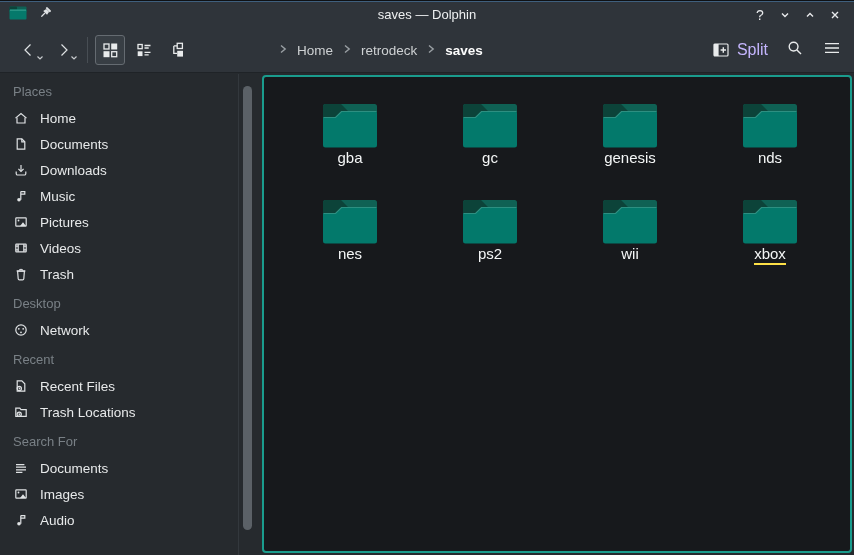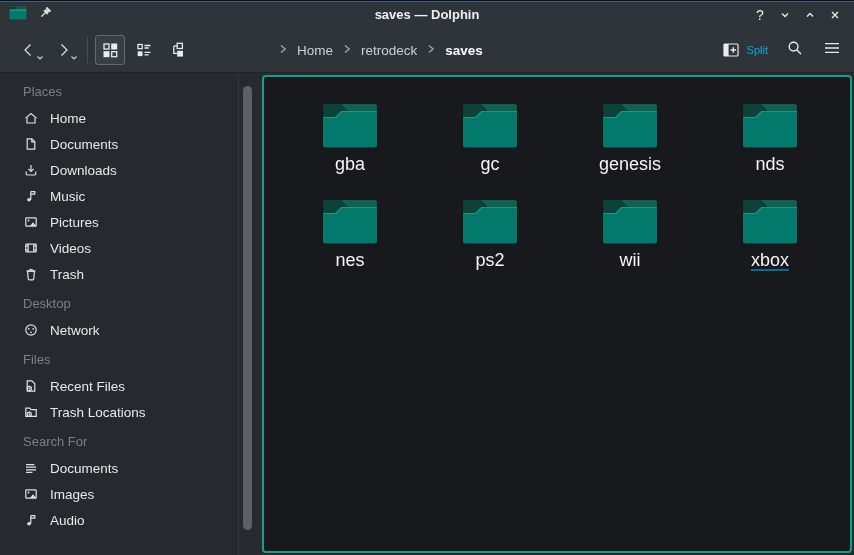--- a/index.html
+++ b/index.html
@@ -3,21 +3,21 @@
 <meta charset="utf-8">
 <style>
   html,body{margin:0;padding:0;background:#0c0e10;}
   *{box-sizing:border-box;font-family:"Liberation Sans",sans-serif;}
   .window{position:relative;width:854px;height:555px;background:#262a2e;overflow:hidden;
           border-top:1px solid #0f1114;}
   
   .titlebar{height:27px;background:#2f343a;display:flex;align-items:center;
             box-shadow:inset 0 1px 0 #3f5f7d;position:relative;}
   .tb-left{display:flex;align-items:center;gap:10px;padding-left:9px;z-index:2;}
-  .tb-title{position:absolute;left:0;right:0;text-align:center;font-size:13px;color:#eef0f1;font-weight:bold;}
+  .tb-title{position:absolute;left:0;right:0;text-align:center;font-size:13px;color:#eef0f1;}
   .tb-controls{margin-left:auto;display:flex;align-items:center;gap:7px;padding-right:10px;z-index:2;}
   .tb-btn{width:18px;height:18px;display:flex;align-items:center;justify-content:center;
           color:#e8eaec;font-size:13px;cursor:default;}
   .tb-btn svg{stroke:#e8eaec;stroke-width:1.4;fill:none;}
   .help-glyph{font-size:14px;font-weight:400;}
   
   .toolbar{height:45px;background:#2f343a;display:flex;align-items:center;
            padding:0 12px;border-bottom:1px solid #1f2327;}
   .nav-btn{position:relative;width:34px;height:32px;display:flex;align-items:center;justify-content:center;}
   .nav-btn svg{stroke:#dfe2e4;stroke-width:1.2;fill:none;}
@@ -26,42 +26,42 @@
   .tb-sep{width:1px;height:26px;background:#484e54;margin:0 7px;}
   .view-btn{width:30px;height:30px;display:flex;align-items:center;justify-content:center;
             border-radius:3px;margin-right:4px;}
   .view-btn.selected{background:#383e44;border:1px solid #656b71;}
   .view-btn svg{fill:#e9ebec;stroke:#e9ebec;}
   .crumbs{display:flex;align-items:center;gap:9px;margin-left:81px;font-size:13.5px;}
   .crumb{color:#ced1d3;}
   .crumb.current{color:#fdfdfd;font-weight:700;}
   .crumb-sep svg{stroke:#9aa0a4;stroke-width:1.4;fill:none;}
   .tool-right{margin-left:auto;display:flex;align-items:center;gap:18px;}
-  .split-btn{display:flex;align-items:center;gap:7px;color:#0ea5e9;font-size:11px;}
+  .split-btn{display:flex;align-items:center;gap:7px;color:#c4b5fd;font-size:16px;}
   .split-btn svg{stroke:#e9ebec;fill:none;stroke-width:1.2;}
   .tool-icon svg{stroke:#e9ebec;fill:none;stroke-width:1.4;}
   
   .body{position:absolute;top:73px;left:0;right:0;bottom:0;background:#262a2e;}
-  .sidebar{position:absolute;left:0;top:0;bottom:0;width:310px;padding:5px 0 0 23px;overflow:hidden;}
+  .sidebar{position:absolute;left:0;top:0;bottom:0;width:310px;padding:5px 0 0 13px;overflow:hidden;}
   .sb-header{height:26px;line-height:26px;font-size:13px;color:#798086;margin-top:4px;}
   .sb-header:first-child{margin-top:0;}
   .sb-item{height:26px;display:flex;align-items:center;gap:11px;}
   .sb-icon{width:16px;height:16px;display:flex;}
   .sb-icon svg{stroke:#dfe2e4;fill:none;stroke-width:1.2;color:#dfe2e4;}
   .sb-label{font-size:13.5px;color:#e7e9ea;}
   .sb-sepline{position:absolute;left:238px;top:0;bottom:0;width:1px;background:#33383d;}
   .sb-thumb{position:absolute;left:243px;top:12px;width:9px;height:444px;border-radius:4.5px;background:#5b6167;}
   
   .main{position:absolute;left:262px;top:1px;right:2px;bottom:2px;background:#17191c;
         border:2px solid #1a9c8d;border-radius:4px;overflow:hidden;}
   .grid{display:flex;flex-wrap:wrap;padding:23px 0 0 16px;width:576px;}
   .cell{width:140px;height:96px;display:flex;flex-direction:column;align-items:center;}
   .folder-icon{width:58px;height:50px;display:block;}
-  .folder-label{margin-top:6px;font-size:18px;color:#f4f6f6;line-height:16px;}
-  .folder-label.selected{border-bottom:2px solid #0369a1;padding-bottom:1px;}
+  .folder-label{font-size:15px;color:#f4f6f6;line-height:16px;}
+  .folder-label.selected{border-bottom:2px solid #fde047;padding-bottom:1px;}
 </style>
 </head>
 <body>
 
 <div class="window">
 
   <div class="titlebar">
     <div class="tb-left">
       <span>
         <svg width="18" height="14" viewBox="0 0 18 14">
@@ -271,21 +271,21 @@
             <span class="sb-icon">
               <svg width="16" height="16" viewBox="0 0 16 16">
                 <circle cx="8" cy="8" r="5.2"></circle>
                 <circle cx="8" cy="10.3" r="0.9" fill="currentColor" stroke="none"></circle>
                 <circle cx="5.8" cy="6.8" r="0.9" fill="currentColor" stroke="none"></circle>
                 <circle cx="10.2" cy="6.8" r="0.9" fill="currentColor" stroke="none"></circle>
               </svg>
             </span>
             <span class="sb-label">Network</span>
           </div>
-          <div class="sb-header">Files</div>
+          <div class="sb-header">Recent</div>
           <div class="sb-item">
             <span class="sb-icon">
               <svg width="16" height="16" viewBox="0 0 16 16">
                 <path d="M4.2 2.8h4.6l3 3v7.4H4.2z"></path>
                 <circle cx="6.3" cy="10.5" r="2.1"></circle>
                 <path d="M6.3 9.5v1.1l.9.5"></path>
               </svg>
             </span>
             <span class="sb-label">Recent Files</span>
           </div>

